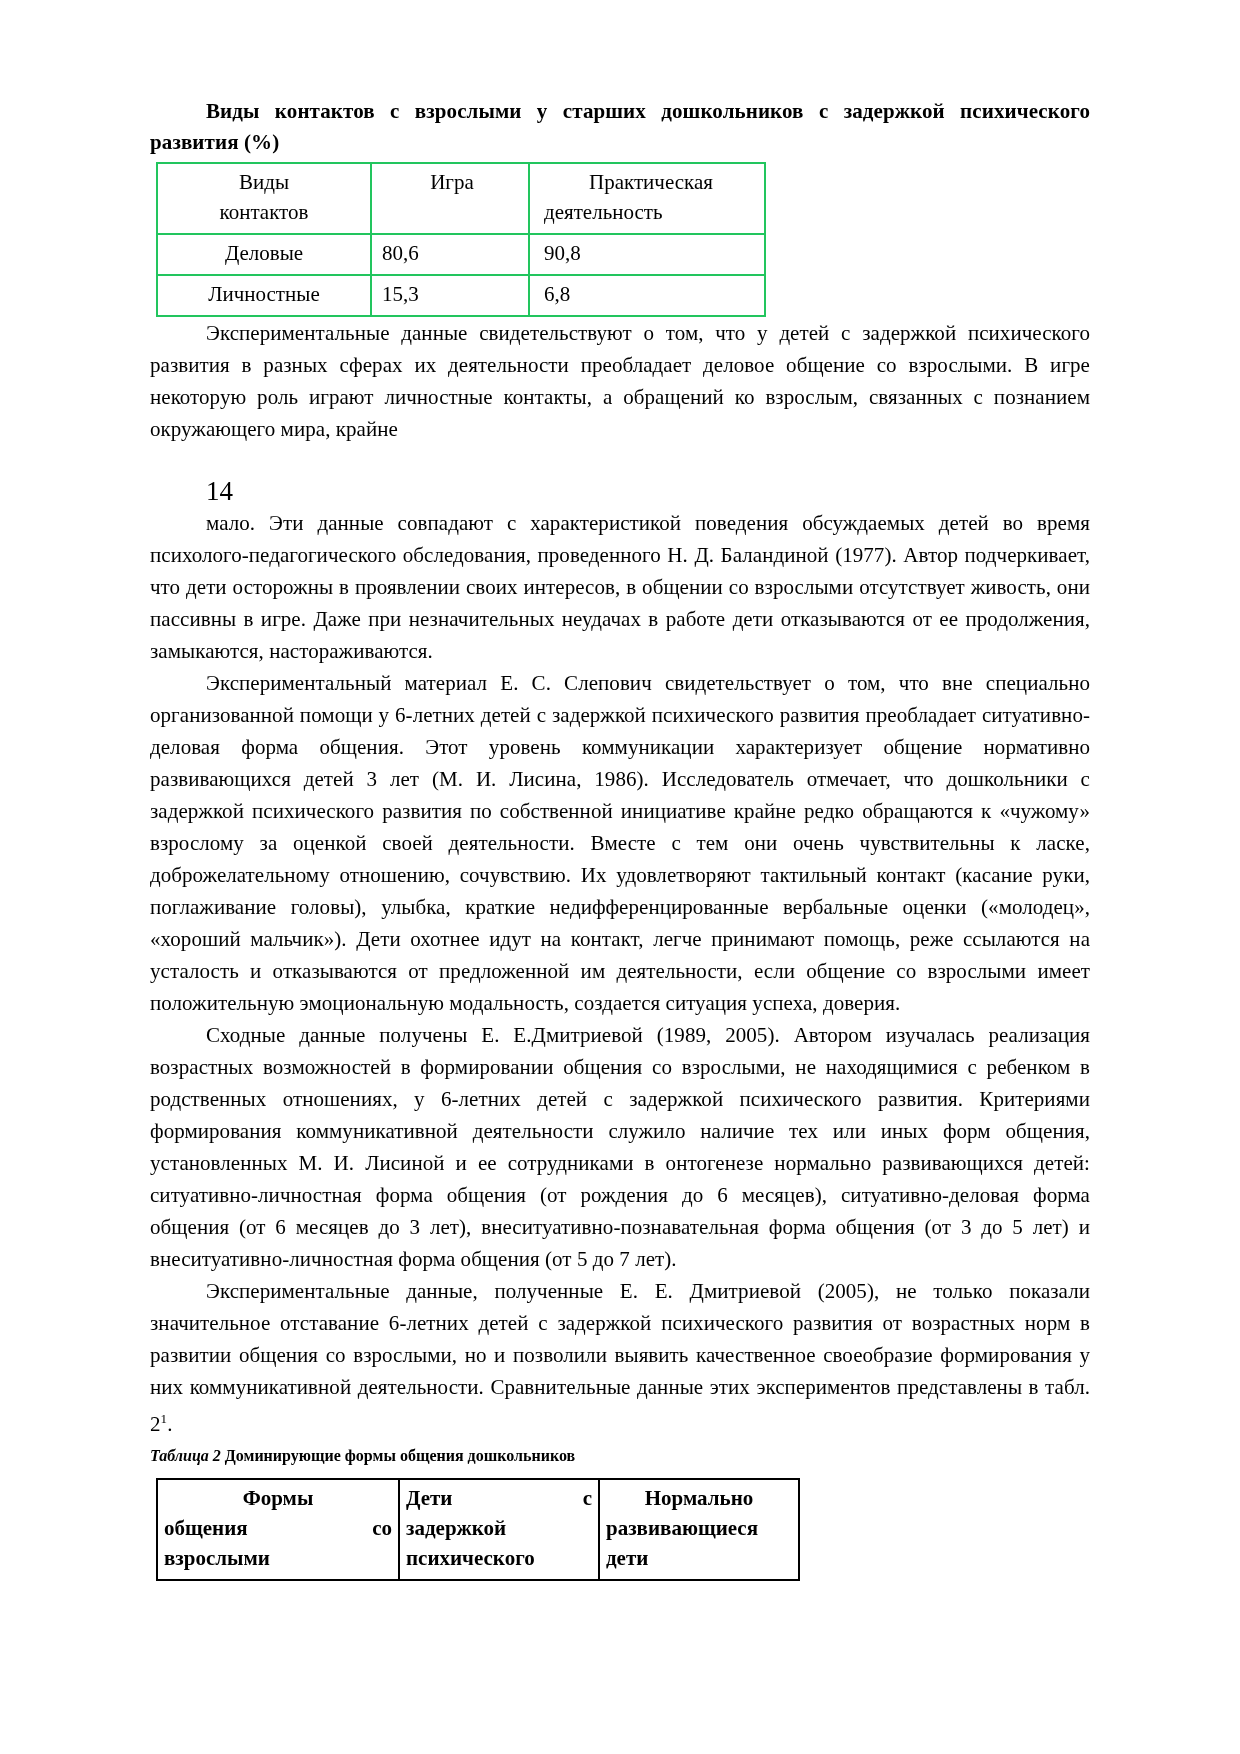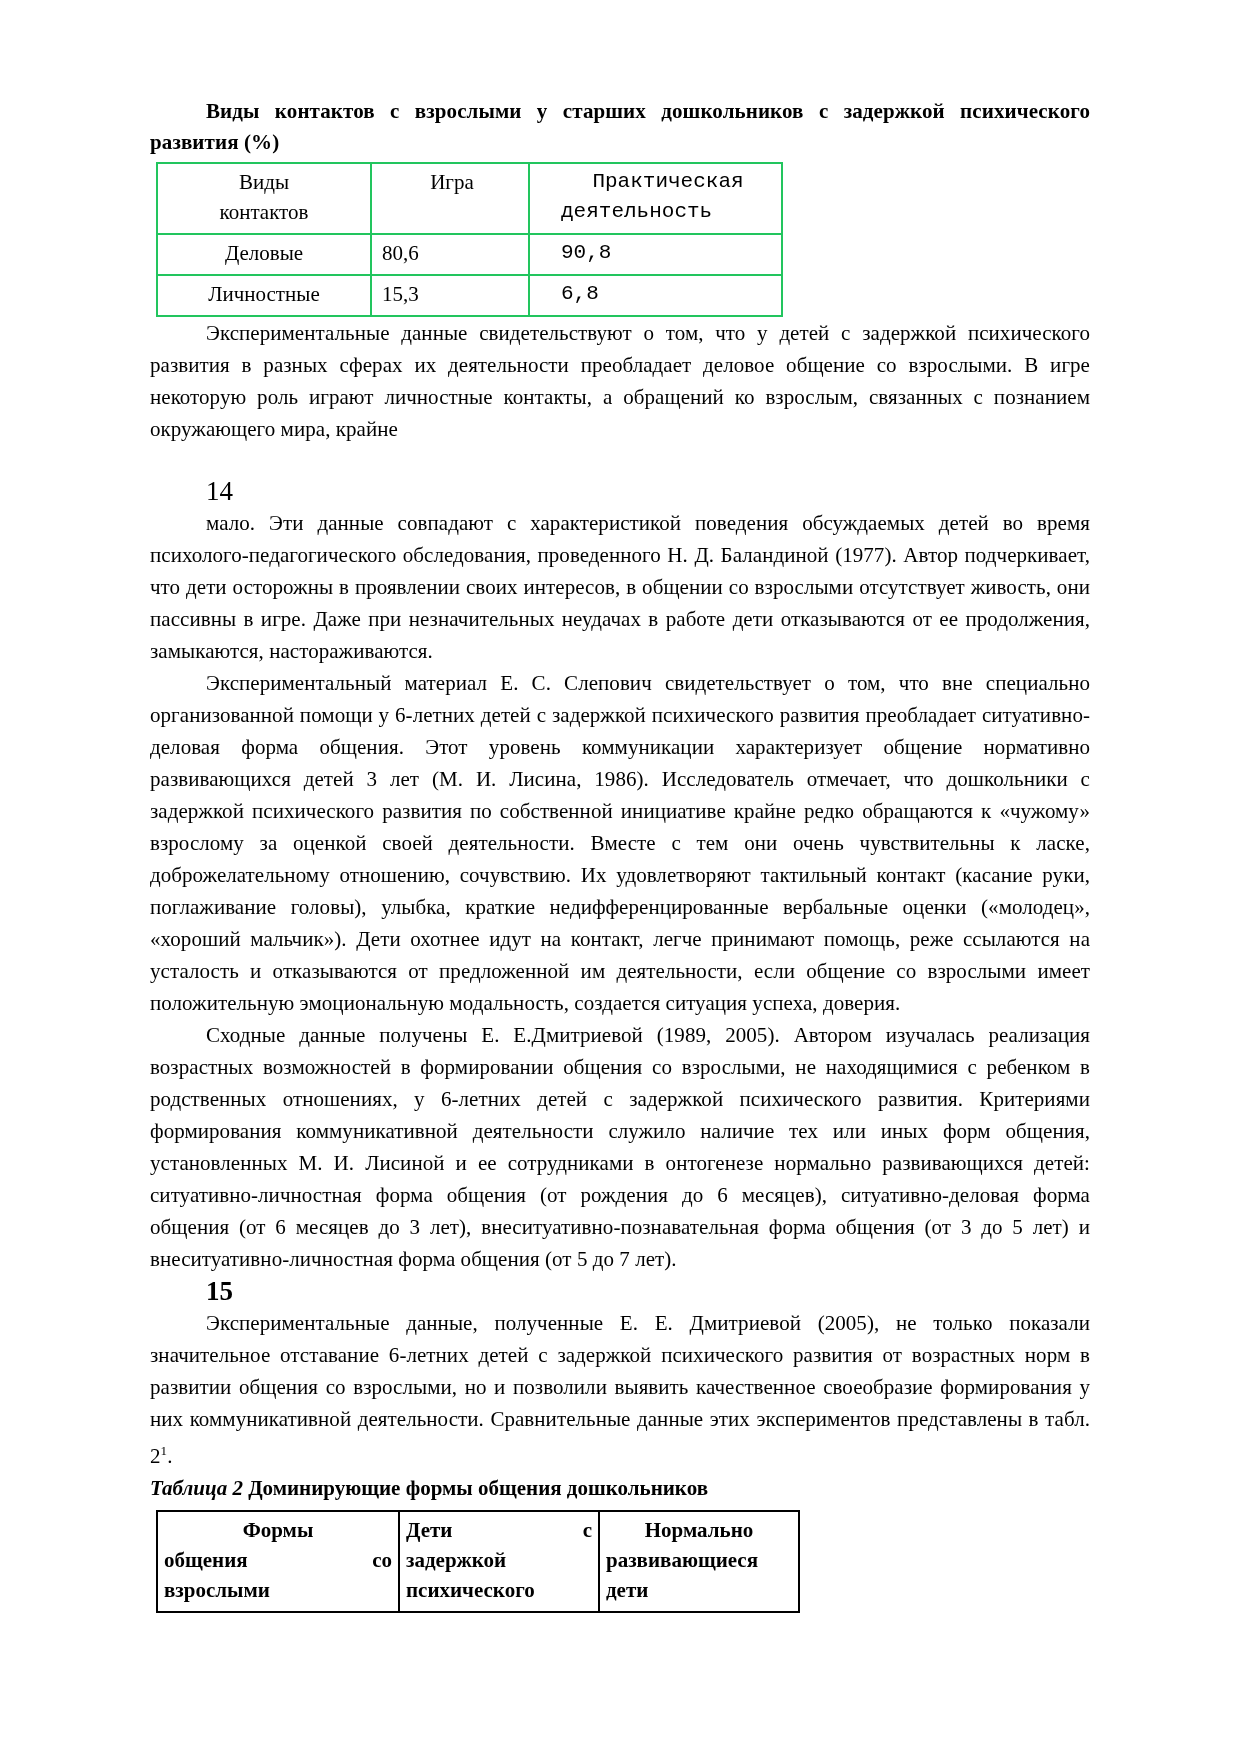--- a/index.html
+++ b/index.html
@@ -79,22 +79,21 @@
   }
   table.doc-table td.c-val {
     width: 140px;
     text-align: left;
     padding-left: 10px;
     border-radius: 16px;
   }
   table.doc-table td.c-val-wide {
     width: 214px;
     text-align: left;
-    padding-left: 31px;
-    font-family: Liberation Mono, monospace;
+    padding-left: 14px;
   }
   .cell-head-center { text-align: center; }
 
   
   table.doc-table2 {
     border-collapse: collapse;
     width: 600px;
     margin: 6px 0 0 6px;
     table-layout: fixed;
     font-weight: bold;
@@ -109,21 +108,21 @@
   .t2-c1 { width: 228px; }
   .t2-c2 { width: 186px; }
   .t2-c3 { width: 186px; }
   .t2-line-justify {
     display: flex;
     justify-content: space-between;
   }
   .t2-center { text-align: center; }
 
   .caption-line {
-    font-size: 21px;
+    font-size: 16px;
     line-height: 32px;
     margin: 0;
   }
   .caption-italic {
     font-style: italic;
     font-weight: bold;
   }
   .caption-bold {
     font-weight: bold;
   }
@@ -173,21 +172,20 @@
     <div class="gap-md"></div>
 
     <div class="pagenum">14</div>
 
     <p class="body-text">мало. Эти данные совпадают с характеристикой поведения обсуждаемых детей во время психолого-педагогического обследования, проведенного Н. Д. Баландиной (1977). Автор подчеркивает, что дети осторожны в проявлении своих интересов, в общении со взрослыми отсутствует живость, они пассивны в игре. Даже при незначительных неудачах в работе дети отказываются от ее продолжения, замыкаются, настораживаются.</p>
 
     <p class="body-text">Экспериментальный материал Е. С. Слепович свидетельствует о том, что вне специально организованной помощи у 6-летних детей с задержкой психического развития преобладает ситуативно-деловая форма общения. Этот уровень коммуникации характеризует общение нормативно развивающихся детей 3 лет (М. И. Лисина, 1986). Исследователь отмечает, что дошкольники с задержкой психического развития по собственной инициативе крайне редко обращаются к «чужому» взрослому за оценкой своей деятельности. Вместе с тем они очень чувствительны к ласке, доброжелательному отношению, сочувствию. Их удовлетворяют тактильный контакт (касание руки, поглаживание головы), улыбка, краткие недифференцированные вербальные оценки («молодец», «хороший мальчик»). Дети охотнее идут на контакт, легче принимают помощь, реже ссылаются на усталость и отказываются от предложенной им деятельности, если общение со взрослыми имеет положительную эмоциональную модальность, создается ситуация успеха, доверия.</p>
 
     <p class="body-text">Сходные данные получены Е. Е.Дмитриевой (1989, 2005). Автором изучалась реализация возрастных возможностей в формировании общения со взрослыми, не находящимися с ребенком в родственных отношениях, у 6-летних детей с задержкой психического развития. Критериями формирования коммуникативной деятельности служило наличие тех или иных форм общения, установленных М. И. Лисиной и ее сотрудниками в онтогенезе нормально развивающихся детей: ситуативно-личностная форма общения (от рождения до 6 месяцев), ситуативно-деловая форма общения (от 6 месяцев до 3 лет), внеситуативно-познавательная форма общения (от 3 до 5 лет) и внеситуативно-личностная форма общения (от 5 до 7 лет).</p>
 
-    <div class="pagenum bold">15</div>
 
     <p class="body-text"><span>Экспериментальные данные, полученные Е. Е. Дмитриевой (2005), не только показали значительное отставание 6-летних детей с задержкой психического развития от возрастных норм в развитии общения со взрослыми, но и позволили выявить качественное своеобразие формирования у них коммуникативной деятельности. Сравнительные данные этих экспериментов представлены в табл. 2</span><sup>1</sup><span>.</span></p>
 
     <div class="caption-line"><span class="caption-italic">Таблица 2</span><span class="caption-bold"> Доминирующие формы общения дошкольников</span></div>
 
     <table class="doc-table2">
       <tbody>
         <tr>
           <td class="t2-c1">
             <div class="t2-center">Формы</div>

